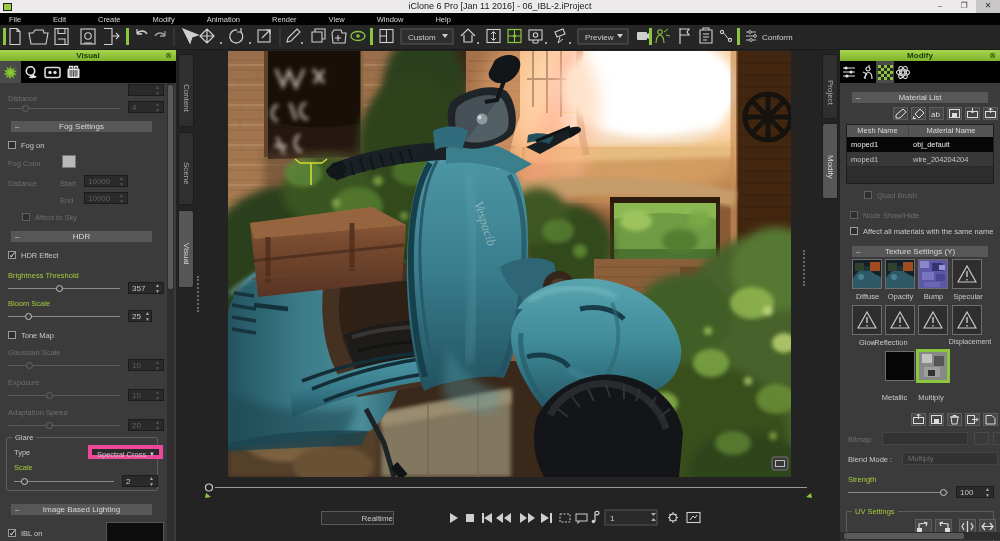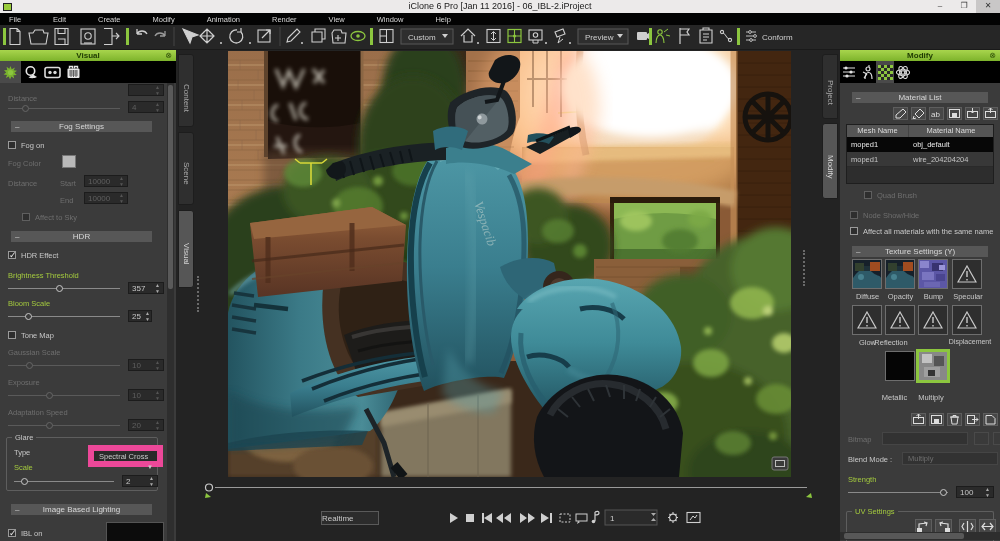--- a/index.html
+++ b/index.html
@@ -274,21 +274,21 @@
           <div class="tr"></div>
           <div class="hd" style="left:38px"></div>
         </div>
    <div class="spin dis" style="left:128px;top:336px;width:36px">
           <div class="v">20</div>
           <div class="ud"></div>
         </div>
    <div style="position:absolute;left:6px;top:354px;right:8px;height:54px;border:1px solid #5e5e5e;border-radius:2px"></div>
    <div style="position:absolute;left:12px;top:350px;background:#3b3b3b;padding:0 3px">Glare</div>
    <div style="position:absolute;left:14px;top:365px">Type</div>
-   <div style="position:absolute;left:88px;top:362px;width:75px;height:22px;background:#2a2a2a;border:6px solid #ec4899;line-height:11px;padding-left:5px">Spectral Cross<span style="float:right;margin-right:4px;font-size:6px">▼</span></div>
+   <div style="position:absolute;left:88px;top:362px;width:75px;height:14px;background:#2a2a2a;border:4px solid #ec4899;line-height:11px;padding-left:5px">Spectral Cross<span style="float:right;margin-right:4px;font-size:6px">▼</span></div>
    <div class="grn" style="position:absolute;left:14px;top:380px">Scale</div>
    <div class="slider" style="position:absolute;left:14px;top:395px;width:100px">
           <div class="tr"></div>
           <div class="hd" style="left:7px"></div>
         </div>
    <div class="spin" style="left:122px;top:392px;width:36px">
           <div class="v">2</div>
           <div class="ud"></div>
         </div>
    <div class="sechead" style="position:absolute;left:5px;right:8px;top:421px"><span class="mins">–</span>Image Based Lighting</div>
@@ -604,21 +604,21 @@
       </div>
   <div class="timeline" id="tl">
    <svg width="628" height="22" viewBox="0 0 628 22" style="position:absolute;left:0;top:0">
     <path d="M20 9.5H612" stroke="#9a9a9a" stroke-width="1"></path>
     <circle cx="14" cy="9.5" r="3.5" fill="#232323" stroke="#c9c9c9" stroke-width="1.2"></circle>
     <path d="M10 20l6-1-5-4z" fill="#8cc63f"></path>
     <path d="M617 20l-6-1 5-4z" fill="#8cc63f"></path>
    </svg>
   </div>
   <div class="transport" id="tp">
-   <div style="position:absolute;left:126px;top:11px;width:58px;height:14px;border:1px solid #5a5a5a;background:#2c2c2c;text-align:left;line-height:13px;color:#c9c9c9">Realtime</div>
+   <div style="position:absolute;left:126px;top:11px;width:73px;height:14px;border:1px solid #5a5a5a;background:#2c2c2c;text-align:right;line-height:13px;color:#c9c9c9">Realtime</div>
    <svg width="340" height="30" viewBox="0 0 340 30" style="position:absolute;left:200px;top:4px">
     <g fill="#cfcfcf" stroke="none">
      <path d="M55 9l8 5-8 5z"></path>
      <rect x="71" y="10" width="8" height="8"></rect>
      <rect x="87" y="9" width="2" height="10"></rect>
             <path d="M97 9l-8 5 8 5z"></path>
      <path d="M108 9l-7 5 7 5z M116 9l-7 5 7 5z"></path>
      <path d="M125 9l7 5-7 5z M133 9l7 5-7 5z"></path>
      <path d="M146 9l8 5-8 5z M155 9h2v10h-2z"></path>
      <rect x="165" y="10" width="10" height="8" fill="none" stroke="#cfcfcf" stroke-dasharray="2 1.5"></rect>

